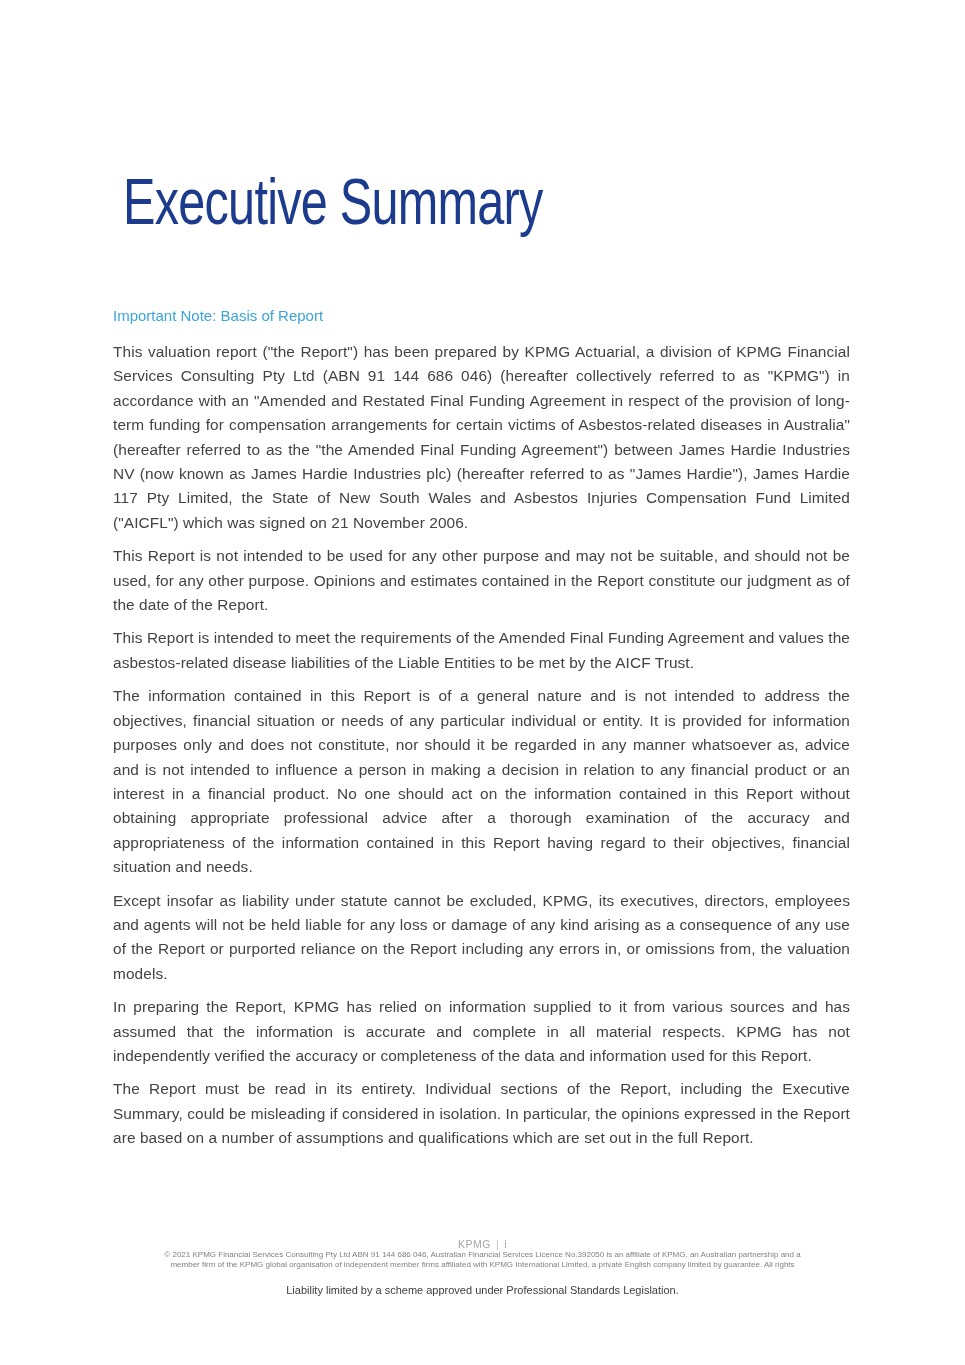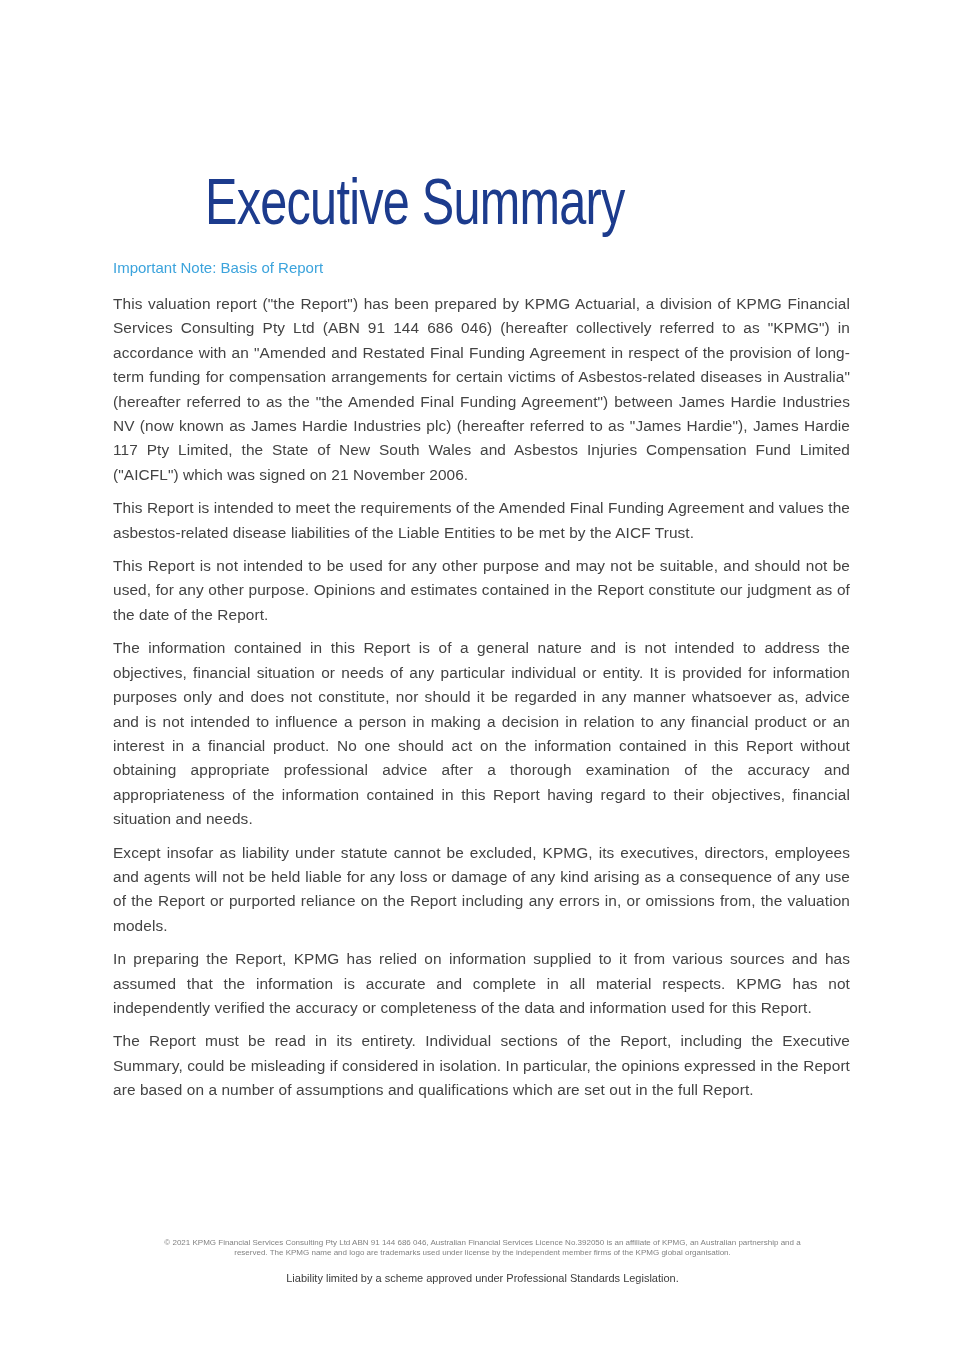--- a/index.html
+++ b/index.html
@@ -15,36 +15,35 @@
     font-family: "Liberation Sans", sans-serif;
     overflow: hidden;
   }
   .content {
     position: absolute;
     left: 113px;
     top: 0;
     width: 737px;
   }
   .title {
-    margin: 170px 0 0 0;
+    margin: 170px 0 0 10px;
     font-size: 64px;
     font-weight: 400;
     line-height: 1.0;
     color: #1c3b8d;
     white-space: nowrap;
     letter-spacing: -1px;
-    text-align: center;
   }
   .title .condensed {
     display: inline-block;
     transform: scaleX(0.76);
     transform-origin: 0 50%;
   }
   .subtitle {
-    margin: 24px 0 14px 0;
+    margin: 72px 0 14px 0;
     font-size: 15px;
     font-weight: 400;
     line-height: 20px;
     color: #3ba3dc;
   }
   .para {
     margin: 0 0 9px 0;
     font-size: 15.4px;
     line-height: 24.4px;
     letter-spacing: 0.1px;
@@ -79,28 +78,31 @@
   }
 </style>
 </head>
 <body>
 
 <div class="page">
   <div class="content">
     <h1 class="title"><span class="condensed">Executive Summary</span></h1>
     <h2 class="subtitle">Important Note: Basis of Report</h2>
     <p class="para">This valuation report ("the Report") has been prepared by KPMG Actuarial, a division of KPMG Financial Services Consulting Pty Ltd (ABN 91 144 686 046) (hereafter collectively referred to as "KPMG") in accordance with an "Amended and Restated Final Funding Agreement in respect of the provision of long-term funding for compensation arrangements for certain victims of Asbestos-related diseases in Australia" (hereafter referred to as the "the Amended Final Funding Agreement") between James Hardie Industries NV (now known as James Hardie Industries plc) (hereafter referred to as "James Hardie"), James Hardie 117 Pty Limited, the State of New South Wales and Asbestos Injuries Compensation Fund Limited ("AICFL") which was signed on 21 November 2006.</p>
+    <p class="para">This Report is not intended to be used for any other purpose and may not be suitable, and should not be used, for any other purpose. Opinions and estimates contained in the Report constitute our judgment as of the date of the Report.</p>
     <p class="para">This Report is intended to meet the requirements of the Amended Final Funding Agreement and values the asbestos-related disease liabilities of the Liable Entities to be met by the AICF Trust.</p>
-    <p class="para">This Report is not intended to be used for any other purpose and may not be suitable, and should not be used, for any other purpose. Opinions and estimates contained in the Report constitute our judgment as of the date of the Report.</p>
     <p class="para">The information contained in this Report is of a general nature and is not intended to address the objectives, financial situation or needs of any particular individual or entity. It is provided for information purposes only and does not constitute, nor should it be regarded in any manner whatsoever as, advice and is not intended to influence a person in making a decision in relation to any financial product or an interest in a financial product. No one should act on the information contained in this Report without obtaining appropriate professional advice after a thorough examination of the accuracy and appropriateness of the information contained in this Report having regard to their objectives, financial situation and needs.</p>
     <p class="para">Except insofar as liability under statute cannot be excluded, KPMG, its executives, directors, employees and agents will not be held liable for any loss or damage of any kind arising as a consequence of any use of the Report or purported reliance on the Report including any errors in, or omissions from, the valuation models.</p>
     <p class="para">In preparing the Report, KPMG has relied on information supplied to it from various sources and has assumed that the information is accurate and complete in all material respects. KPMG has not independently verified the accuracy or completeness of the data and information used for this Report.</p>
     <p class="para">The Report must be read in its entirety. Individual sections of the Report, including the Executive Summary, could be misleading if considered in isolation. In particular, the opinions expressed in the Report are based on a number of assumptions and qualifications which are set out in the full Report.</p>
   </div>
 
   <div class="footer">
+    <div class="page-num">
+      <span>KPMG</span><span class="sep">|</span><span>i</span>
+    </div>
     <div class="legal">
       <div>© 2021 KPMG Financial Services Consulting Pty Ltd ABN 91 144 686 046, Australian Financial Services Licence No.392050 is an affiliate of KPMG, an Australian partnership and a</div>
-      <div>reserved. The KPMG name and logo are trademarks used under license by the independent member  firms of the KPMG global organisation.</div>
+      <div>member firm of the KPMG global organisation of independent member firms affiliated with KPMG International Limited, a private English company limited by guarantee. All rights</div>
     </div>
     <div class="liability">Liability limited by a scheme approved under Professional Standards Legislation.</div>
   </div>
 </div>
 
 </body></html>

